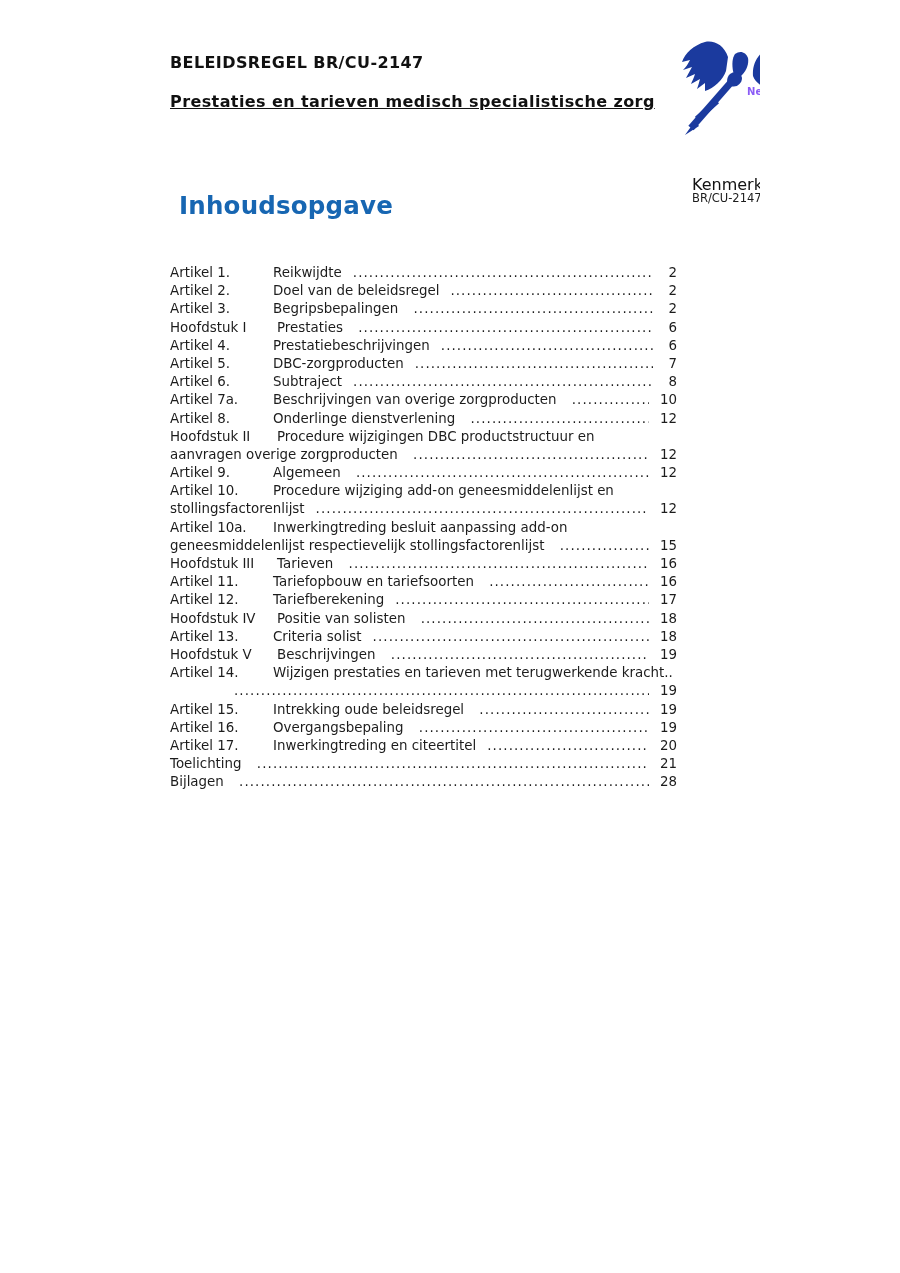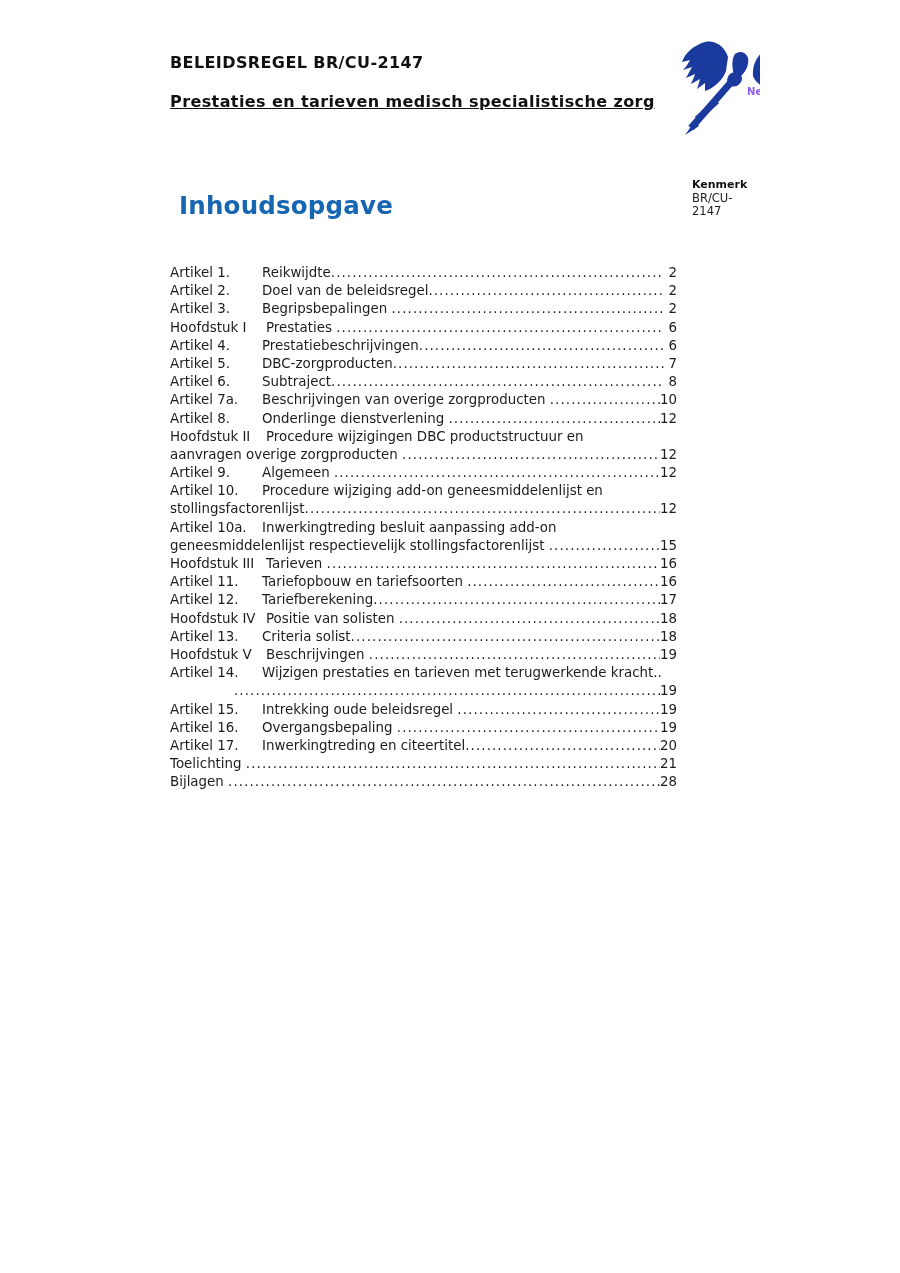--- a/index.html
+++ b/index.html
@@ -22,25 +22,25 @@
     white-space:pre; letter-spacing:0.2px;
   }
   .logo-line.l1 { left:69px; top:50px; }
   .logo-line.l2 { left:89px; top:71px; }
 
   .toc-heading {
     position:absolute; left:169px; top:181px; margin:10px;
     font-size:24.5px; font-weight:bold; color:#1766B2; letter-spacing:0.2px;
   }
   .kenmerk { position:absolute; left:692px; top:178px; line-height:13.5px; }
-  .kenmerk .k-label { font-size:11px; font-weight:bold; color:#111; }
+  .kenmerk .k-label { font-size:16px; font-weight:normal; color:#111; }
   .kenmerk .k-value { font-size:11.5px; color:#1c1c1c; }
 
   .toc { position:absolute; left:170px; top:264px; width:507px; font-size:13.4px; }
-  .toc-row { display:flex; height:18.2px; line-height:18.2px; white-space:pre; }
+  .toc-row { display:flex; height:18.2px; line-height:18.2px; white-space:pre;gap:11px; }
   .toc-label { flex:0 0 auto; min-width:92px; }
   .toc-title { flex:0 1 auto; }
   .toc-row.hoofdstuk .toc-title { margin-left:4px; }
   .toc-dots { flex:1 1 0; overflow:hidden; white-space:nowrap; }
   .toc-dots::after {
     content:"........................................................................................................................";
     letter-spacing:1.1px;
   }
   .toc-page { flex:0 0 auto; }
   .toc-row.cont.indent { padding-left:64px; }

